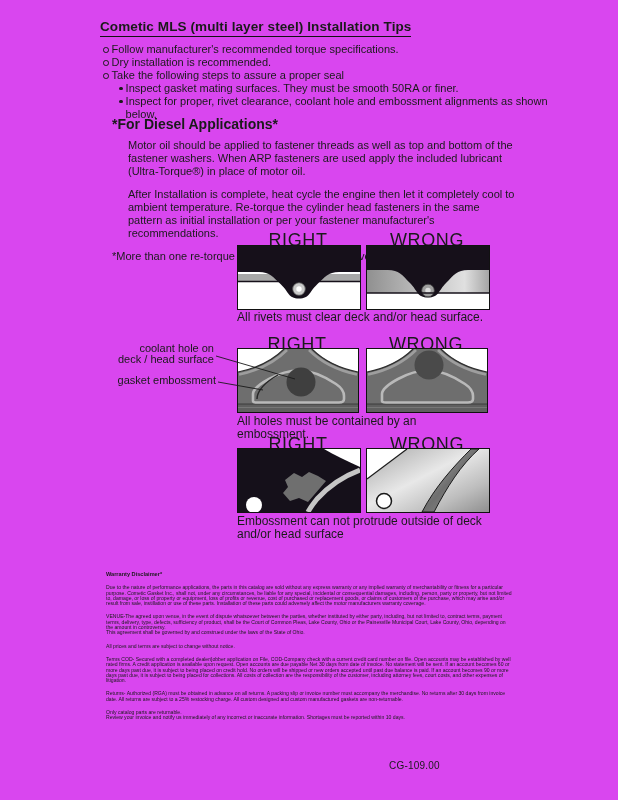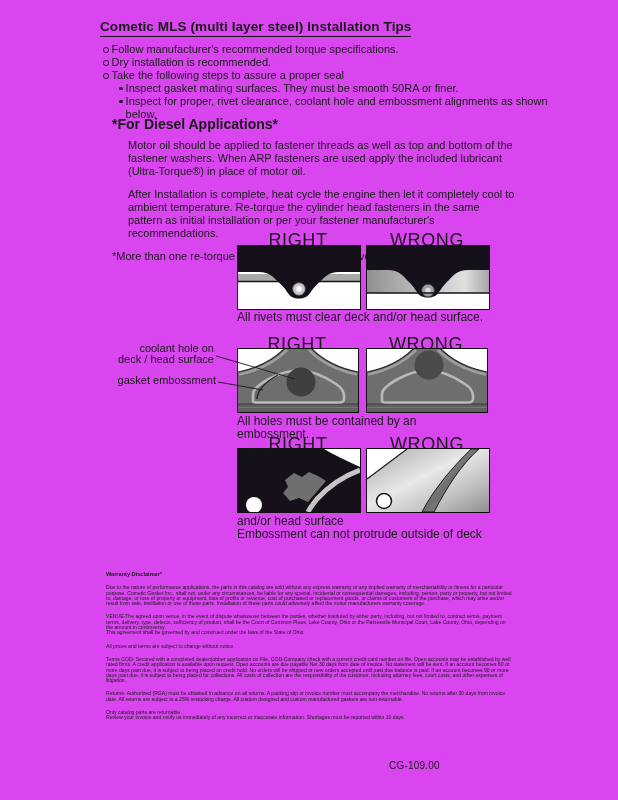--- a/index.html
+++ b/index.html
@@ -205,22 +205,22 @@
       </linearGradient>
     </defs>
     <rect width="122" height="63" fill="url(#p3w-bg)"></rect>
     <path d="M0,0 H40 L0,30 Z" fill="#ffffff"></path>
     <path d="M40,0 L0,30" stroke="#1a1a1a" stroke-width="1.2" fill="none"></path>
     <path d="M104,0 C86,18 68,38 55,63 L67,63 C80,38 94,16 112,0 Z" fill="url(#p3w-sl)" stroke="#1a1a1a" stroke-width="1"></path>
     <circle cx="17" cy="52" r="7.5" fill="#ffffff" stroke="#1a1a1a" stroke-width="1.5"></circle>
   </svg>
 
   <div class="abs fig-caption p3-cap">
+    <div>Embossment can not protrude outside of deck</div>
     <div>and/or head surface</div>
-    <div>Embossment can not protrude outside of deck</div>
   </div>
 
   <svg class="abs overlay" width="618" height="800" viewBox="0 0 618 800">
     <line x1="216" y1="356" x2="295" y2="379" stroke="#1a1a1a" stroke-width="0.9"></line>
     <line x1="218" y1="382" x2="263" y2="390" stroke="#1a1a1a" stroke-width="0.9"></line>
   </svg>
 
   <div class="abs disclaimer">
     <h3>Warranty Disclaimer*</h3>
     <div class="grp">

